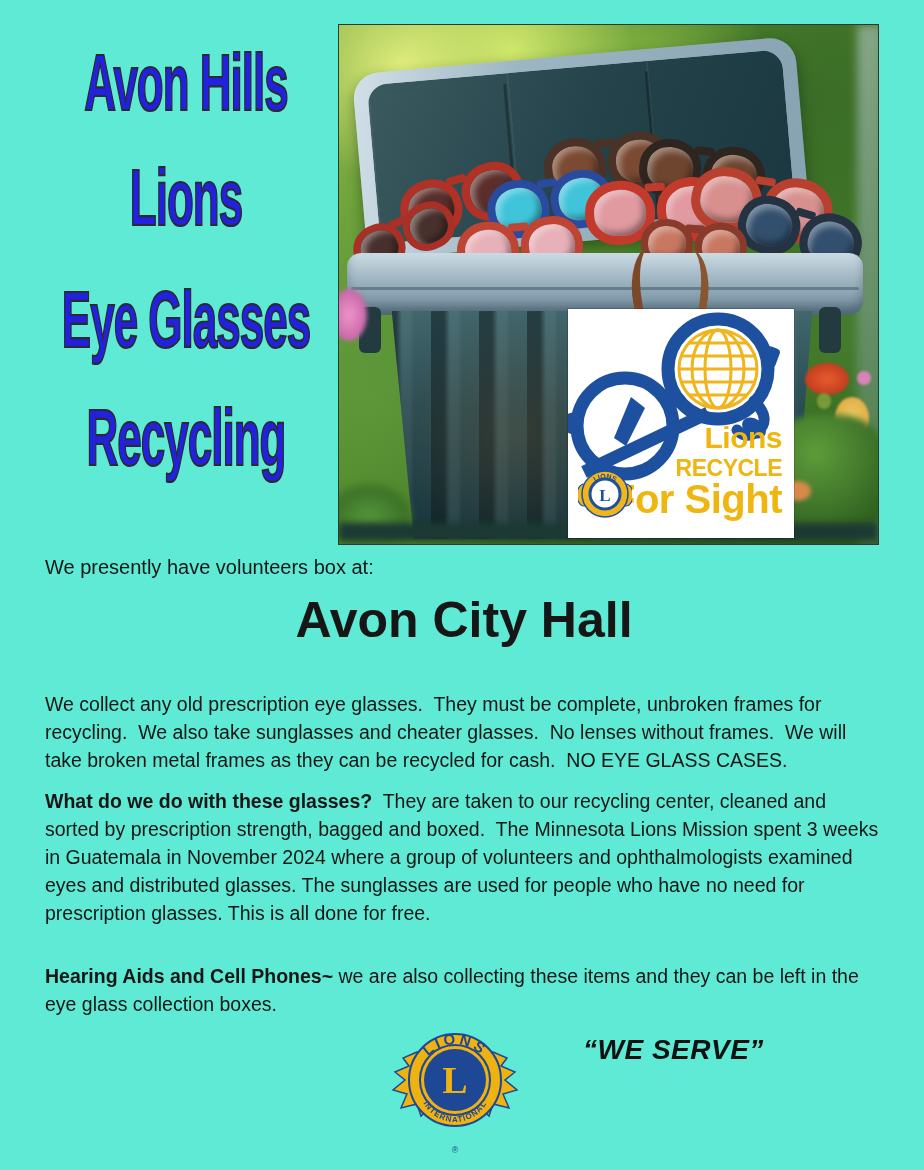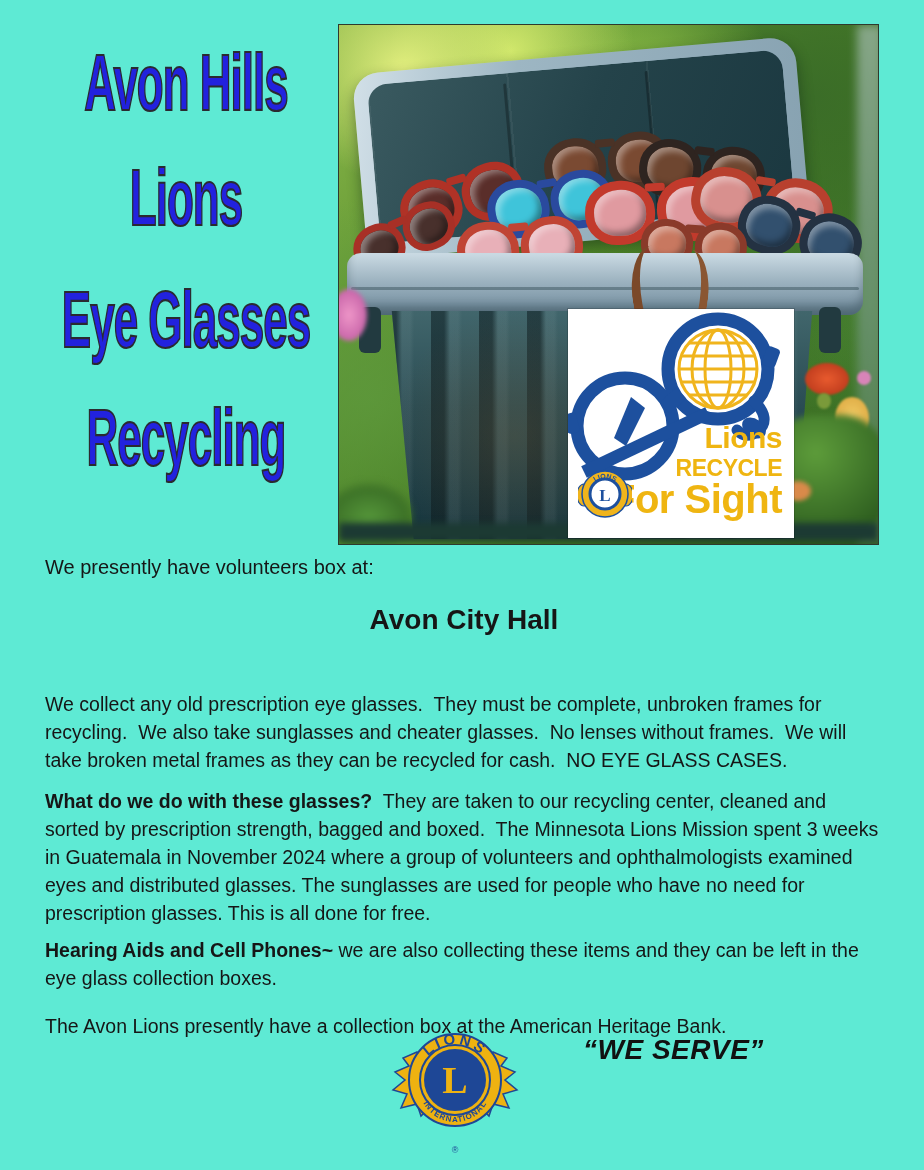--- a/index.html
+++ b/index.html
@@ -82,22 +82,22 @@
   .ol-l1{font-size:30px;line-height:30px;}
   .ol-l2{font-size:23px;line-height:30px;}
   .ol-l3{font-size:40px;line-height:32px;}
   .olg .mini{position:absolute;left:10px;top:156px;}
 
   
   .copy{position:absolute;left:45px;width:838px;font-size:19.5px;line-height:28px;white-space:pre-wrap;}
   .copy .lead{font-weight:bold;margin-top:12px;}
   .intro{top:555px;font-size:20px;line-height:24px;}
   .loc-head{position:absolute;left:45px;top:597px;width:838px;text-align:center;
-    font-size:28px;line-height:46px;font-weight:bold;letter-spacing:0;}
-  .p1{top:670px}.p2{top:767px}.p3{top:916px}.p4{top:992px}
+    font-size:50px;line-height:46px;font-weight:bold;letter-spacing:0;}
+  .p1{top:670px}.p2{top:767px}.p3{top:942px}.p4{top:992px}
 
   
   .f-logo{position:absolute;left:385px;top:1022px;width:140px;height:136px;}
   .motto{position:absolute;left:583px;top:1034px;font-size:28px;font-weight:bold;font-style:italic;
     letter-spacing:.5px;color:#111;}
 </style>
 </head>
 <body>
 
 <div class="page">
@@ -225,21 +225,20 @@
       </svg>
     </div>
   </div>
 
   <div class="copy intro">We presently have volunteers box at:</div>
   <div class="loc-head">Avon City Hall</div>
 
   <p class="copy p1"><span class="lead"></span><span>We collect any old prescription eye glasses.  They must be complete, unbroken frames for recycling.  We also take sunglasses and cheater glasses.  No lenses without frames.  We will take broken metal frames as they can be recycled for cash.  NO EYE GLASS CASES.</span></p>
   <p class="copy p2"><span class="lead">What do we do with these glasses?</span><span>  They are taken to our recycling center, cleaned and sorted by prescription strength, bagged and boxed.  The Minnesota Lions Mission spent 3 weeks in Guatemala in November 2024 where a group of volunteers and ophthalmologists examined eyes and distributed glasses. The sunglasses are used for people who have no need for prescription glasses. This is all done for free.</span></p>
   <p class="copy p3"><span class="lead">Hearing Aids and Cell Phones~</span><span> we are also collecting these items and they can be left in the eye glass collection boxes.</span></p>
-  <p class="copy p4"><span class="lead"></span><span>The Avon Lions presently have a collection box at the American Heritage Bank.</span></p>
 
   <svg class="f-logo" viewBox="0 0 140 136">
     <path d="M32 30 L18 36 L24 44 L10 50 L20 58 L8 68 L22 72 L16 86 L32 82 L36 94 L46 84 L42 60 L38 40 Z" fill="#eeb211" stroke="#1e4796" stroke-width="1.5"></path>
     <g transform="translate(140,0) scale(-1,1)">
       <path d="M32 30 L18 36 L24 44 L10 50 L20 58 L8 68 L22 72 L16 86 L32 82 L36 94 L46 84 L42 60 L38 40 Z" fill="#eeb211" stroke="#1e4796" stroke-width="1.5"></path>
     </g>
     <circle cx="70" cy="58" r="46" fill="#eeb211" stroke="#1e4796" stroke-width="2"></circle>
     <circle cx="70" cy="58" r="35" fill="none" stroke="#1e4796" stroke-width="2"></circle>
     <circle cx="70" cy="58" r="31" fill="#1e4796"></circle>
     <text x="70" y="71" font-size="38" font-weight="bold" fill="#eeb211" text-anchor="middle" font-family="Liberation Serif, serif">L</text>

